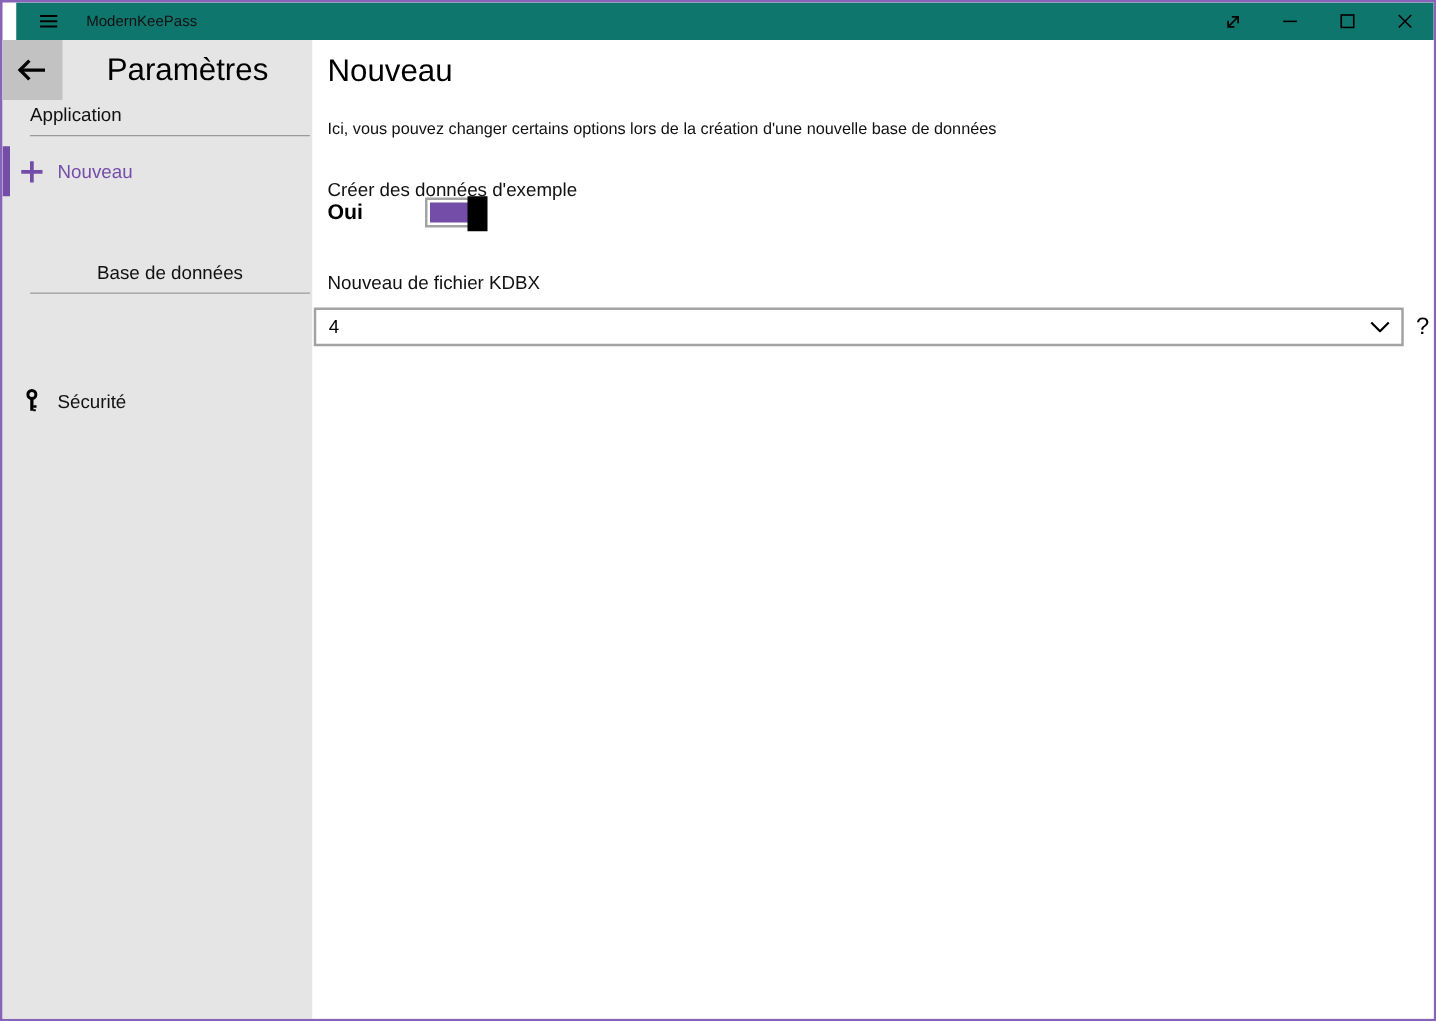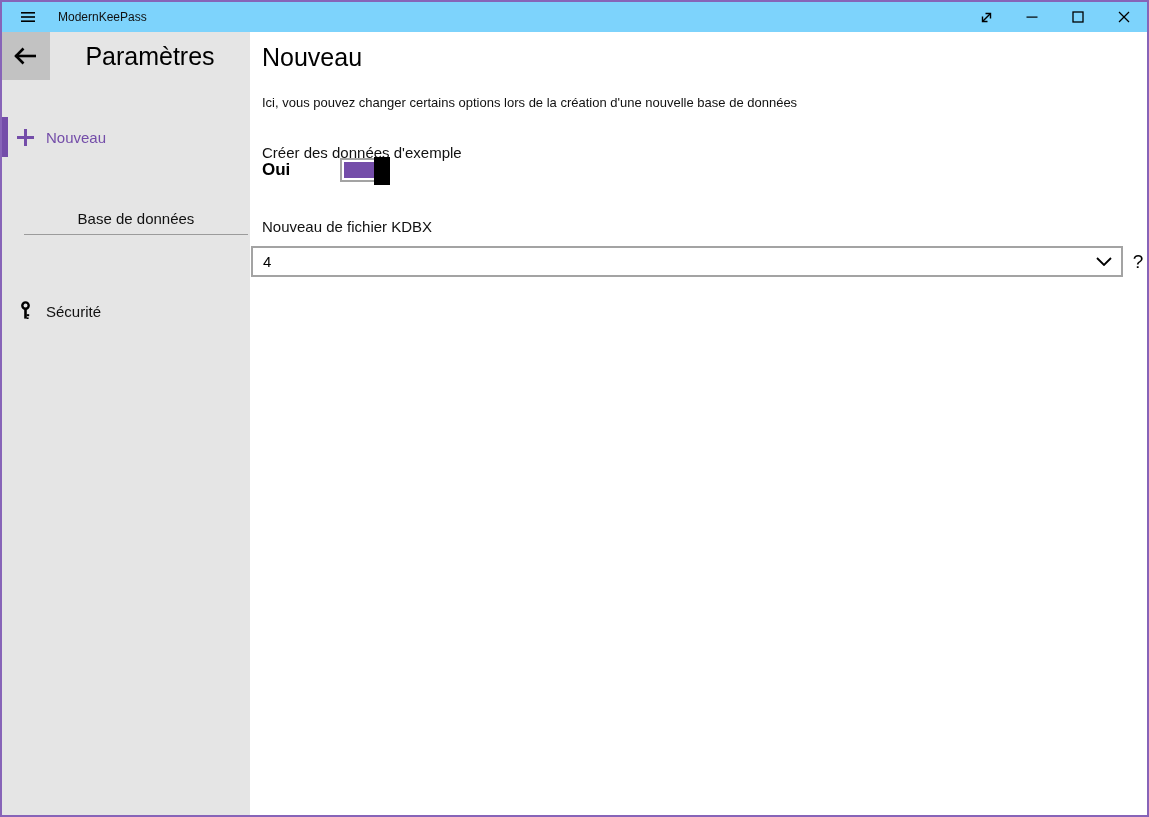--- a/index.html
+++ b/index.html
@@ -7,21 +7,21 @@
   body {
     font-family:"Liberation Sans", sans-serif;
     background:#ffffff;
     color:#1a1a1a;
     position:relative;
     border:2px solid #8764b8;
     overflow:hidden;
   }
 
   
-  .titlebar { position:absolute; left:0; top:0; right:0; height:30px; background:#7dd3fc;padding-left:48px; }
+  .titlebar { position:absolute; left:11px; top:0; right:0; height:30px; background:#0f766e;padding-left:48px; }
   .menu-btn { position:absolute; left:8px; top:2px; width:36px; height:26px;
               display:flex; align-items:center; justify-content:center; background:transparent; border:none; cursor:pointer; }
   .app-title { position:absolute; left:56px; top:0; height:30px; line-height:30px; font-size:12px; color:#111; }
   .win-controls { position:absolute; right:0; top:0; height:30px; display:flex; }
   .win-btn { width:46px; height:30px; display:flex; align-items:center; justify-content:center;
              background:transparent; border:none; cursor:pointer; }
 
   
   .sidebar { position:absolute; left:0; top:30px; bottom:0; width:248px; background:#e5e5e5; }
   .back-btn { position:absolute; left:0; top:0; width:48px; height:48px; background:#c2c2c2;
@@ -30,21 +30,21 @@
                      display:flex; align-items:center; justify-content:center;
                      font-size:25px; font-weight:400; color:#000; }
   .section-label { position:absolute; left:22px; right:2px; font-size:15px; color:#111;
                    padding-bottom:7px; border-bottom:1px solid #9b9b9b; }
   .section-label.app { top:52px; }
   .section-label.db  { top:178px;text-align:center; }
   .nav-item { position:absolute; left:0; right:0; height:40px; display:flex; align-items:center; cursor:pointer; }
   .nav-item.nouveau     { top:85px; }
   .nav-item.sauvegardes { top:134px; }
   .nav-item.general     { top:211px; }
-  .nav-item.securite    { top:259px; }
+  .nav-item.securite    { top:269px; }
   .nav-indicator { position:absolute; left:0; top:0; bottom:0; width:6px; background:#744da9; display:none; }
   .nav-item.selected .nav-indicator { display:block; }
   .nav-icon { position:absolute; left:13px; width:20px; height:20px; display:flex; align-items:center; justify-content:center; }
   .nav-label { position:absolute; left:44px; font-size:15px; color:#111; }
   .nav-item.selected .nav-label { color:#744da9; }
 
   
   .main { position:absolute; left:248px; top:30px; right:0; bottom:0; background:#fff; }
   .main-heading { position:absolute; left:12px; top:11px; font-size:25px; font-weight:400; color:#000; }
   .main-desc { position:absolute; left:12px; top:63px; font-size:13px; color:#111; }
@@ -117,20 +117,21 @@
   <button class="back-btn">
     <span>
       <svg width="26" height="20" viewBox="0 0 26 20" fill="none" stroke="#000" stroke-width="2.6">
         <line x1="2.5" y1="10" x2="23" y2="10"></line>
         <polyline points="10.5,2.5 3,10 10.5,17.5"></polyline>
       </svg>
     </span>
   </button>
   <div class="sidebar-heading">Paramètres</div>
 
+  <div class="section-label app">Application</div>
 
   <div class="nav-item nouveau selected">
     <span class="nav-indicator"></span>
     <span class="nav-icon">
       <svg width="19" height="19" viewBox="0 0 19 19" stroke="#744da9" stroke-width="3">
         <line x1="9.5" y1="1" x2="9.5" y2="18"></line>
         <line x1="1" y1="9.5" x2="18" y2="9.5"></line>
       </svg>
     </span>
     <span class="nav-label">Nouveau</span>

